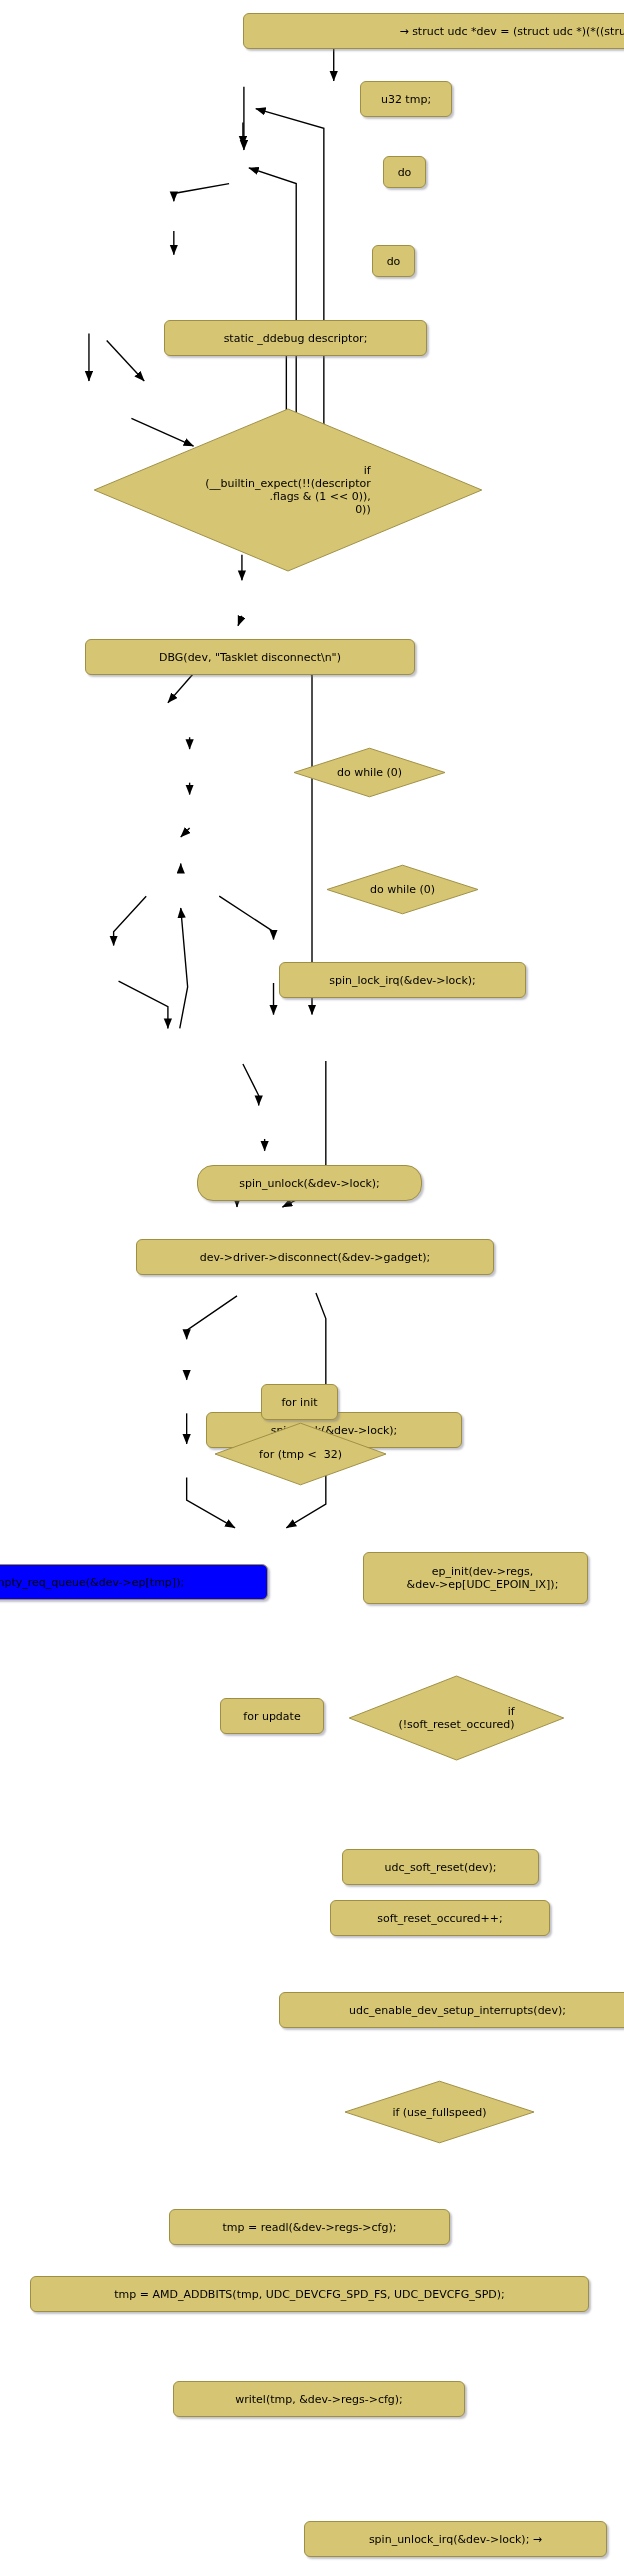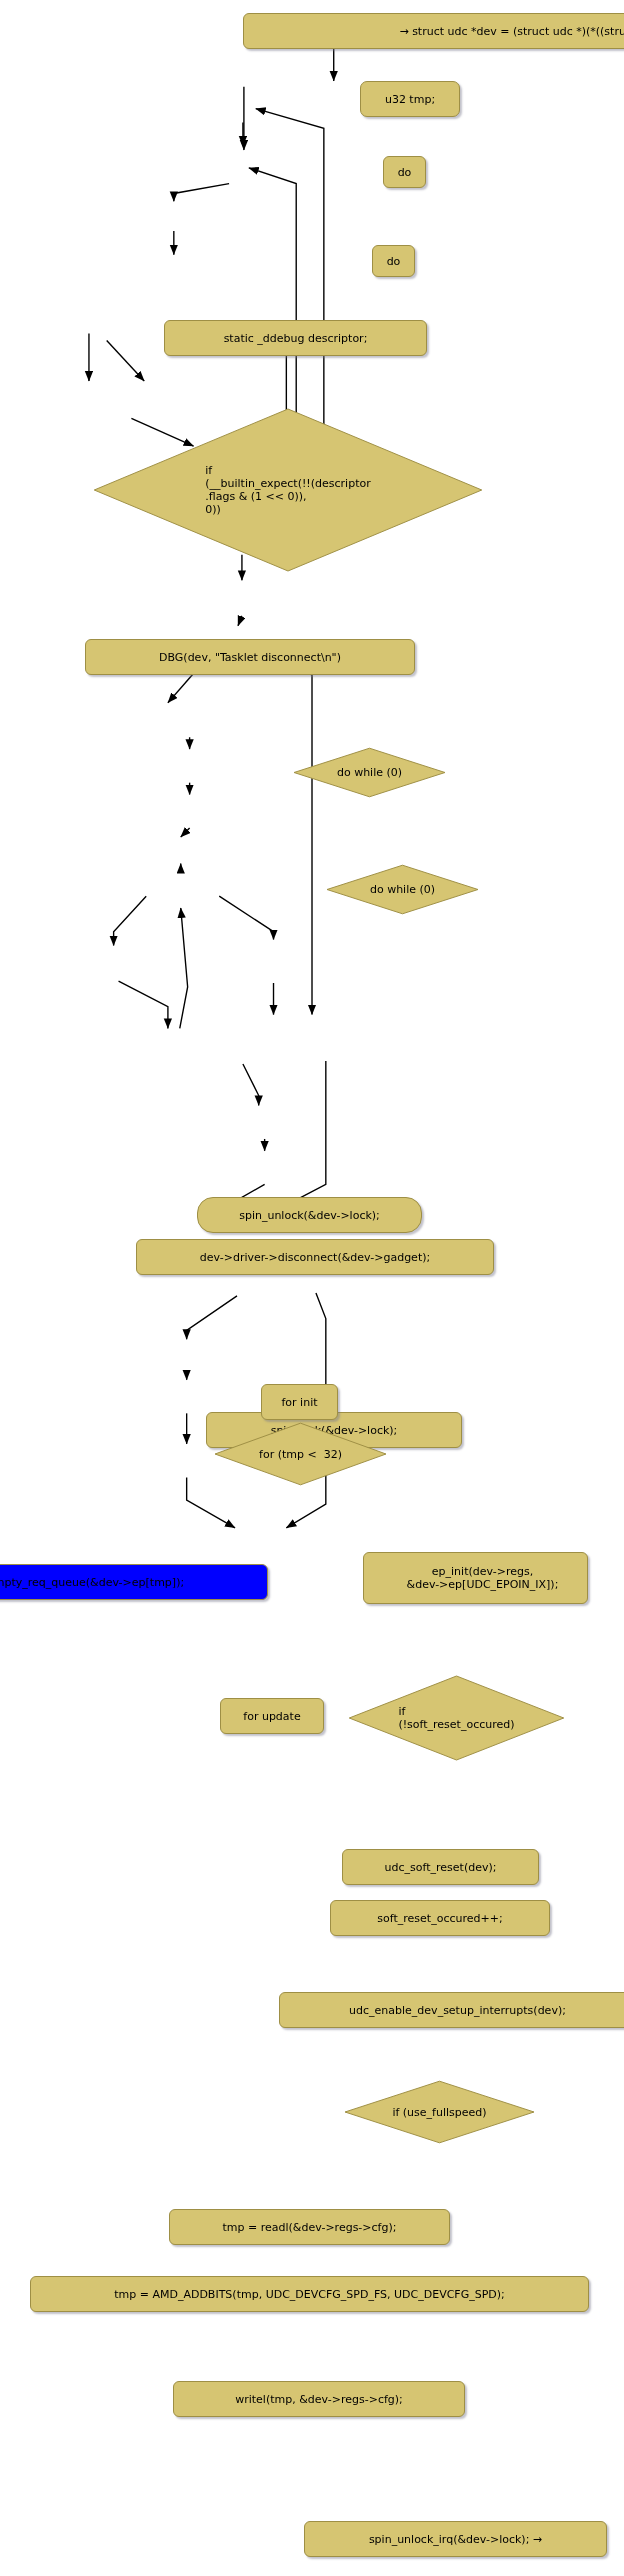--- a/index.html
+++ b/index.html
@@ -61,21 +61,21 @@
   }
   .diamond-label {
     position: absolute;
     left: 0;
     top: 0;
     width: 100%;
     height: 100%;
     display: flex;
     align-items: center;
     justify-content: center;
-    text-align: left;
+    text-align: right;
     font-size: 11px;
     line-height: 13px;
     color: #000000;
     white-space: pre;
     pointer-events: none;
   }
   .clip-left {
     justify-content: flex-start;
     overflow: hidden;
   }
@@ -122,21 +122,21 @@
       <path d="M268,1200 L240,1216 L240,1223"></path>
       <path d="M268,1257 L268,1278"></path>
       <path d="M240,1313 L189,1348 L189,1357"></path>
       <path d="M320,1310 L330,1336 L330,1524 L290,1548"></path>
       <path d="M189,1391 L189,1398"></path>
       <path d="M189,1432 L189,1463"></path>
       <path d="M189,1497 L189,1520 L238,1548"></path>
     </g>
   </svg>
 <div class="node box" style="left: 243px; top: 13px; width: 626px; min-height: 36px;">→ struct udc *dev = (struct udc *)(*((struct udc **) par));</div>
-    <div class="node box" style="left: 360px; top: 81px; width: 100px; min-height: 36px; border-radius: 7px;">u32 tmp;</div>
+    <div class="node box" style="left: 360px; top: 81px; width: 92px; min-height: 36px;">u32 tmp;</div>
     <div class="node box" style="left: 383px; top: 156px; width: 43px; min-height: 32px;">do</div>
     <div class="node box" style="left: 372px; top: 245px; width: 43px; min-height: 32px;">do</div>
     <div class="node box" style="left: 164px; top: 320px; width: 263px; min-height: 36px;">static _ddebug descriptor;</div>
     <div class="diamond-wrap" style="left: 94px; top: 409px; width: 388px; height: 162px;">
       <svg width="388" height="162" viewBox="0 0 393.125 164.344">
         <polygon points="196.56315789473683,0 393.12631578947367,82.17884130982368 196.56315789473683,164.35768261964736 0,82.17884130982368" fill="#d6c572" stroke="#9e8f45" stroke-width="1"></polygon>
       </svg>
       <div class="diamond-label">if
 (__builtin_expect(!!(descriptor
 .flags &amp; (1 &lt;&lt; 0)),
@@ -148,21 +148,22 @@
         <polygon points="76.62631578947368,0 153.25263157894736,24.653652392947105 76.62631578947368,49.30730478589421 0,24.653652392947105" fill="#d6c572" stroke="#9e8f45" stroke-width="1"></polygon>
       </svg>
       <div class="diamond-label">do while (0)</div>
     </div>
     <div class="diamond-wrap" style="left: 327px; top: 865px; width: 151px; height: 49px;">
       <svg width="151" height="49" viewBox="0 0 153.25 49.2969">
         <polygon points="76.62631578947368,0 153.25263157894736,24.653652392947105 76.62631578947368,49.30730478589421 0,24.653652392947105" fill="#d6c572" stroke="#9e8f45" stroke-width="1"></polygon>
       </svg>
       <div class="diamond-label">do while (0)</div>
     </div>
-    <div class="node box" style="left: 197px; top: 1197px; width: 225px; min-height: 36px; border-radius: 16px;">spin_unlock(&amp;dev-&gt;lock);</div>
+    <div class="node box" style="left: 279px; top: 962px; width: 247px; min-height: 36px;">spin_lock_irq(&amp;dev-&gt;lock);</div>
+    <div class="node box" style="left: 197px; top: 1165px; width: 225px; min-height: 36px; border-radius: 16px;">spin_unlock(&amp;dev-&gt;lock);</div>
     <div class="node box" style="left: 136px; top: 1239px; width: 358px; min-height: 36px;">dev-&gt;driver-&gt;disconnect(&amp;dev-&gt;gadget);</div>
     <div class="node box" style="left: 206px; top: 1384px; width: 256px; min-height: 36px; margin-top: 28px;">spin_lock(&amp;dev-&gt;lock);</div>
     <div class="node box" style="left: 261px; top: 1384px; width: 77px; min-height: 36px;">for init</div>
     <div class="diamond-wrap" style="left: 215px; top: 1423px; width: 171px; height: 62px;">
       <svg width="171" height="62" viewBox="0 0 173.234 62.4531">
         <polygon points="86.62105263157895,0 173.2421052631579,31.227959697733 86.62105263157895,62.455919395466 0,31.227959697733" fill="#d6c572" stroke="#9e8f45" stroke-width="1"></polygon>
       </svg>
       <div class="diamond-label">for (tmp &lt;  32)</div>
     </div>
     <div class="node box selected clip-left" style="left: -20px; top: 1564px; width: 288px; min-height: 36px;">empty_req_queue(&amp;dev-&gt;ep[tmp]);</div>

